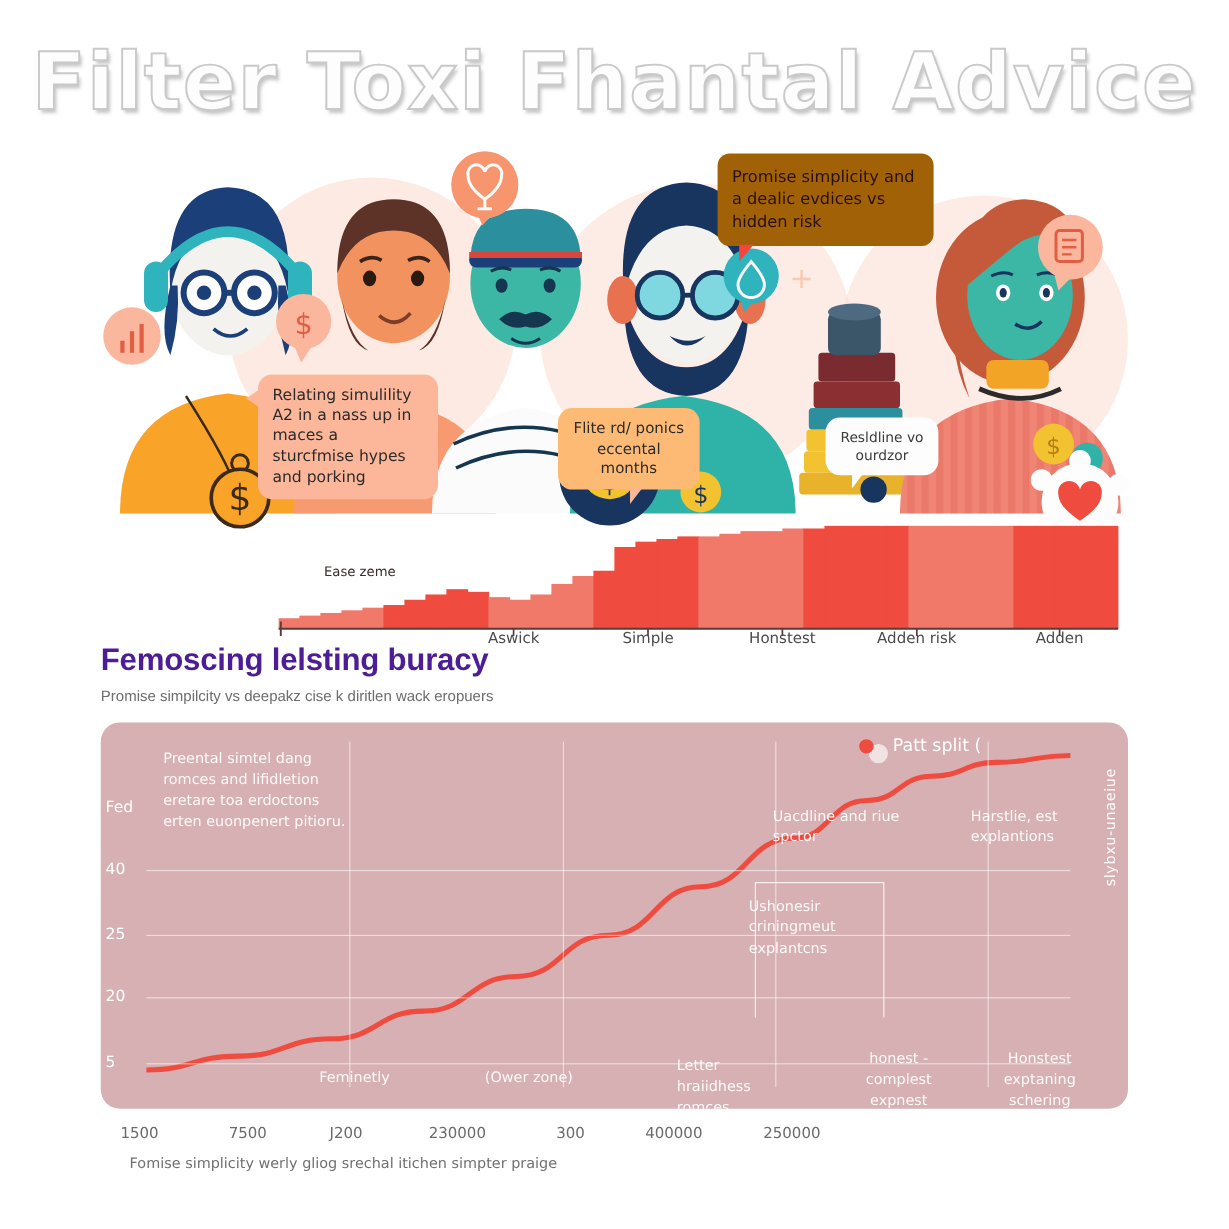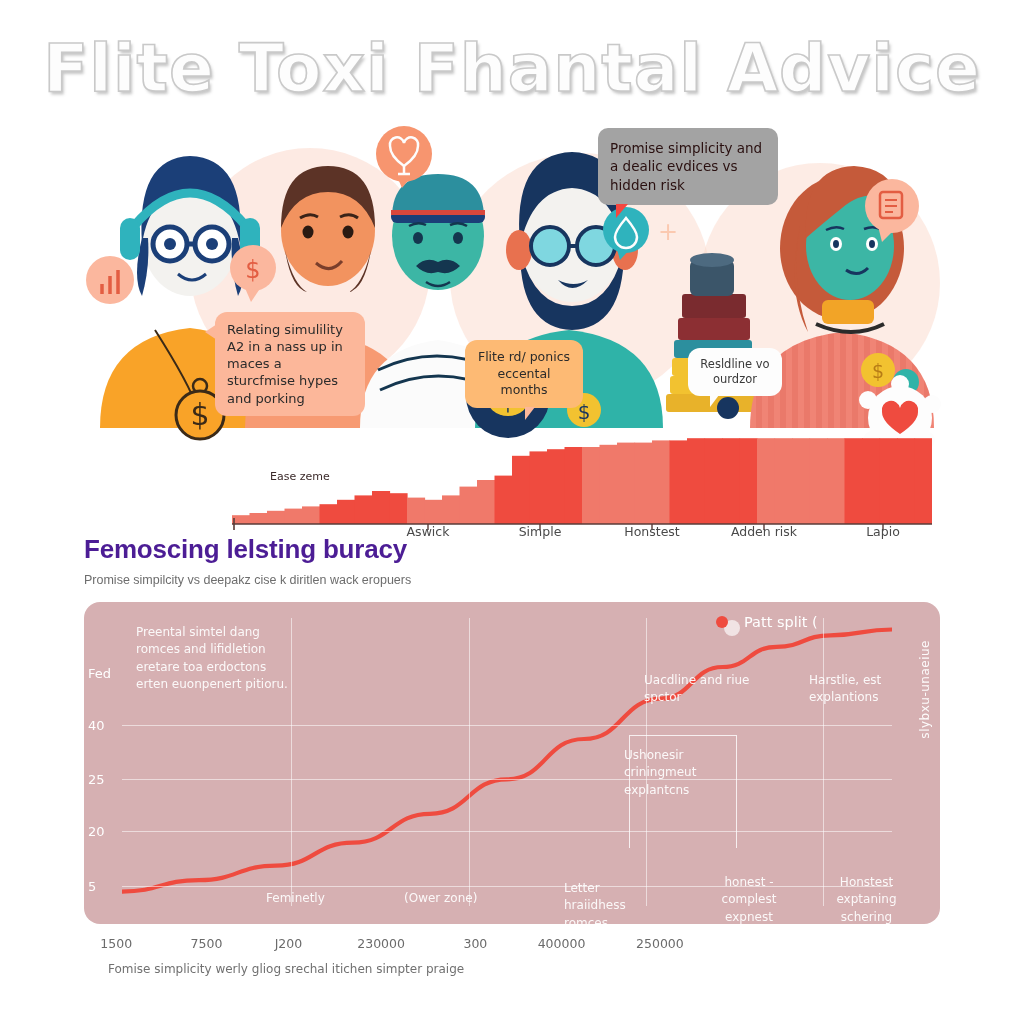--- a/index.html
+++ b/index.html
@@ -46,21 +46,21 @@
     font-family: "DejaVu Sans", sans-serif;
   }
   .bubble:after {
     content: "";
     position: absolute;
     width: 0; height: 0;
     border-style: solid;
   }
   #bubble-red {
     left: 538px; top: 10px; width: 180px;
-    background: #a3a3a3;
+    background: #a16207;
     color: #2a1010;
     border-radius: 10px;
     padding: 11px 12px;
     font-size: 13.5px;
     line-height: 1.36;
     z-index: 6;
   }
   #bubble-red:after {
     left: 18px; bottom: -13px;
     border-width: 14px 12px 0 0;
@@ -247,21 +247,21 @@
     font-size: 12px;
     color: #707070;
     font-family: "DejaVu Sans", sans-serif;
     margin-left: 22px;
   }
 </style>
 </head>
 <body>
 
 <div id="title-band">
-  <div id="page-title">Flite Toxi Fhantal Advice</div>
+  <div id="page-title">Filter Toxi Fhantal Advice</div>
 </div>
 
 <div id="hero">
   <svg class="hero-svg" viewBox="0 0 904 330" preserveAspectRatio="none">
 
     <rect x="0" y="0" width="904" height="330" fill="#ffffff"></rect>
 
     <ellipse cx="250" cy="150" rx="120" ry="120" fill="#fbd9cc" opacity="0.55"></ellipse>
     <ellipse cx="520" cy="160" rx="130" ry="125" fill="#fbd9cc" opacity="0.5"></ellipse>
     <ellipse cx="760" cy="165" rx="120" ry="120" fill="#fbd9cc" opacity="0.5"></ellipse>
@@ -487,21 +487,21 @@
       <line x1="308" y1="92" x2="308" y2="98" stroke="#5a3b38" stroke-width="1.4"></line>
       <line x1="420" y1="92" x2="420" y2="98" stroke="#5a3b38" stroke-width="1.4"></line>
       <line x1="532" y1="92" x2="532" y2="98" stroke="#5a3b38" stroke-width="1.4"></line>
       <line x1="651" y1="92" x2="651" y2="98" stroke="#5a3b38" stroke-width="1.4"></line>
     </svg>
   <div id="bar-ticks">
       <div class="bar-tick-label" style="left: 28%;">Aswick</div>
       <div class="bar-tick-label" style="left: 44%;">Simple</div>
       <div class="bar-tick-label" style="left: 60%;">Honstest</div>
       <div class="bar-tick-label" style="left: 76%;">Adden risk</div>
-      <div class="bar-tick-label" style="left: 93%;">Lapio</div>
+      <div class="bar-tick-label" style="left: 93%;">Adden</div>
     </div>
 </div>
 
 <div id="section-head">
   <div id="section-title">Femoscing lelsting buracy</div>
   <div id="section-subtitle">Promise simpilcity vs deepakz cise k diritlen wack eropuers</div>
 </div>
 
 <div id="line-panel">
   <div id="plot-area">

